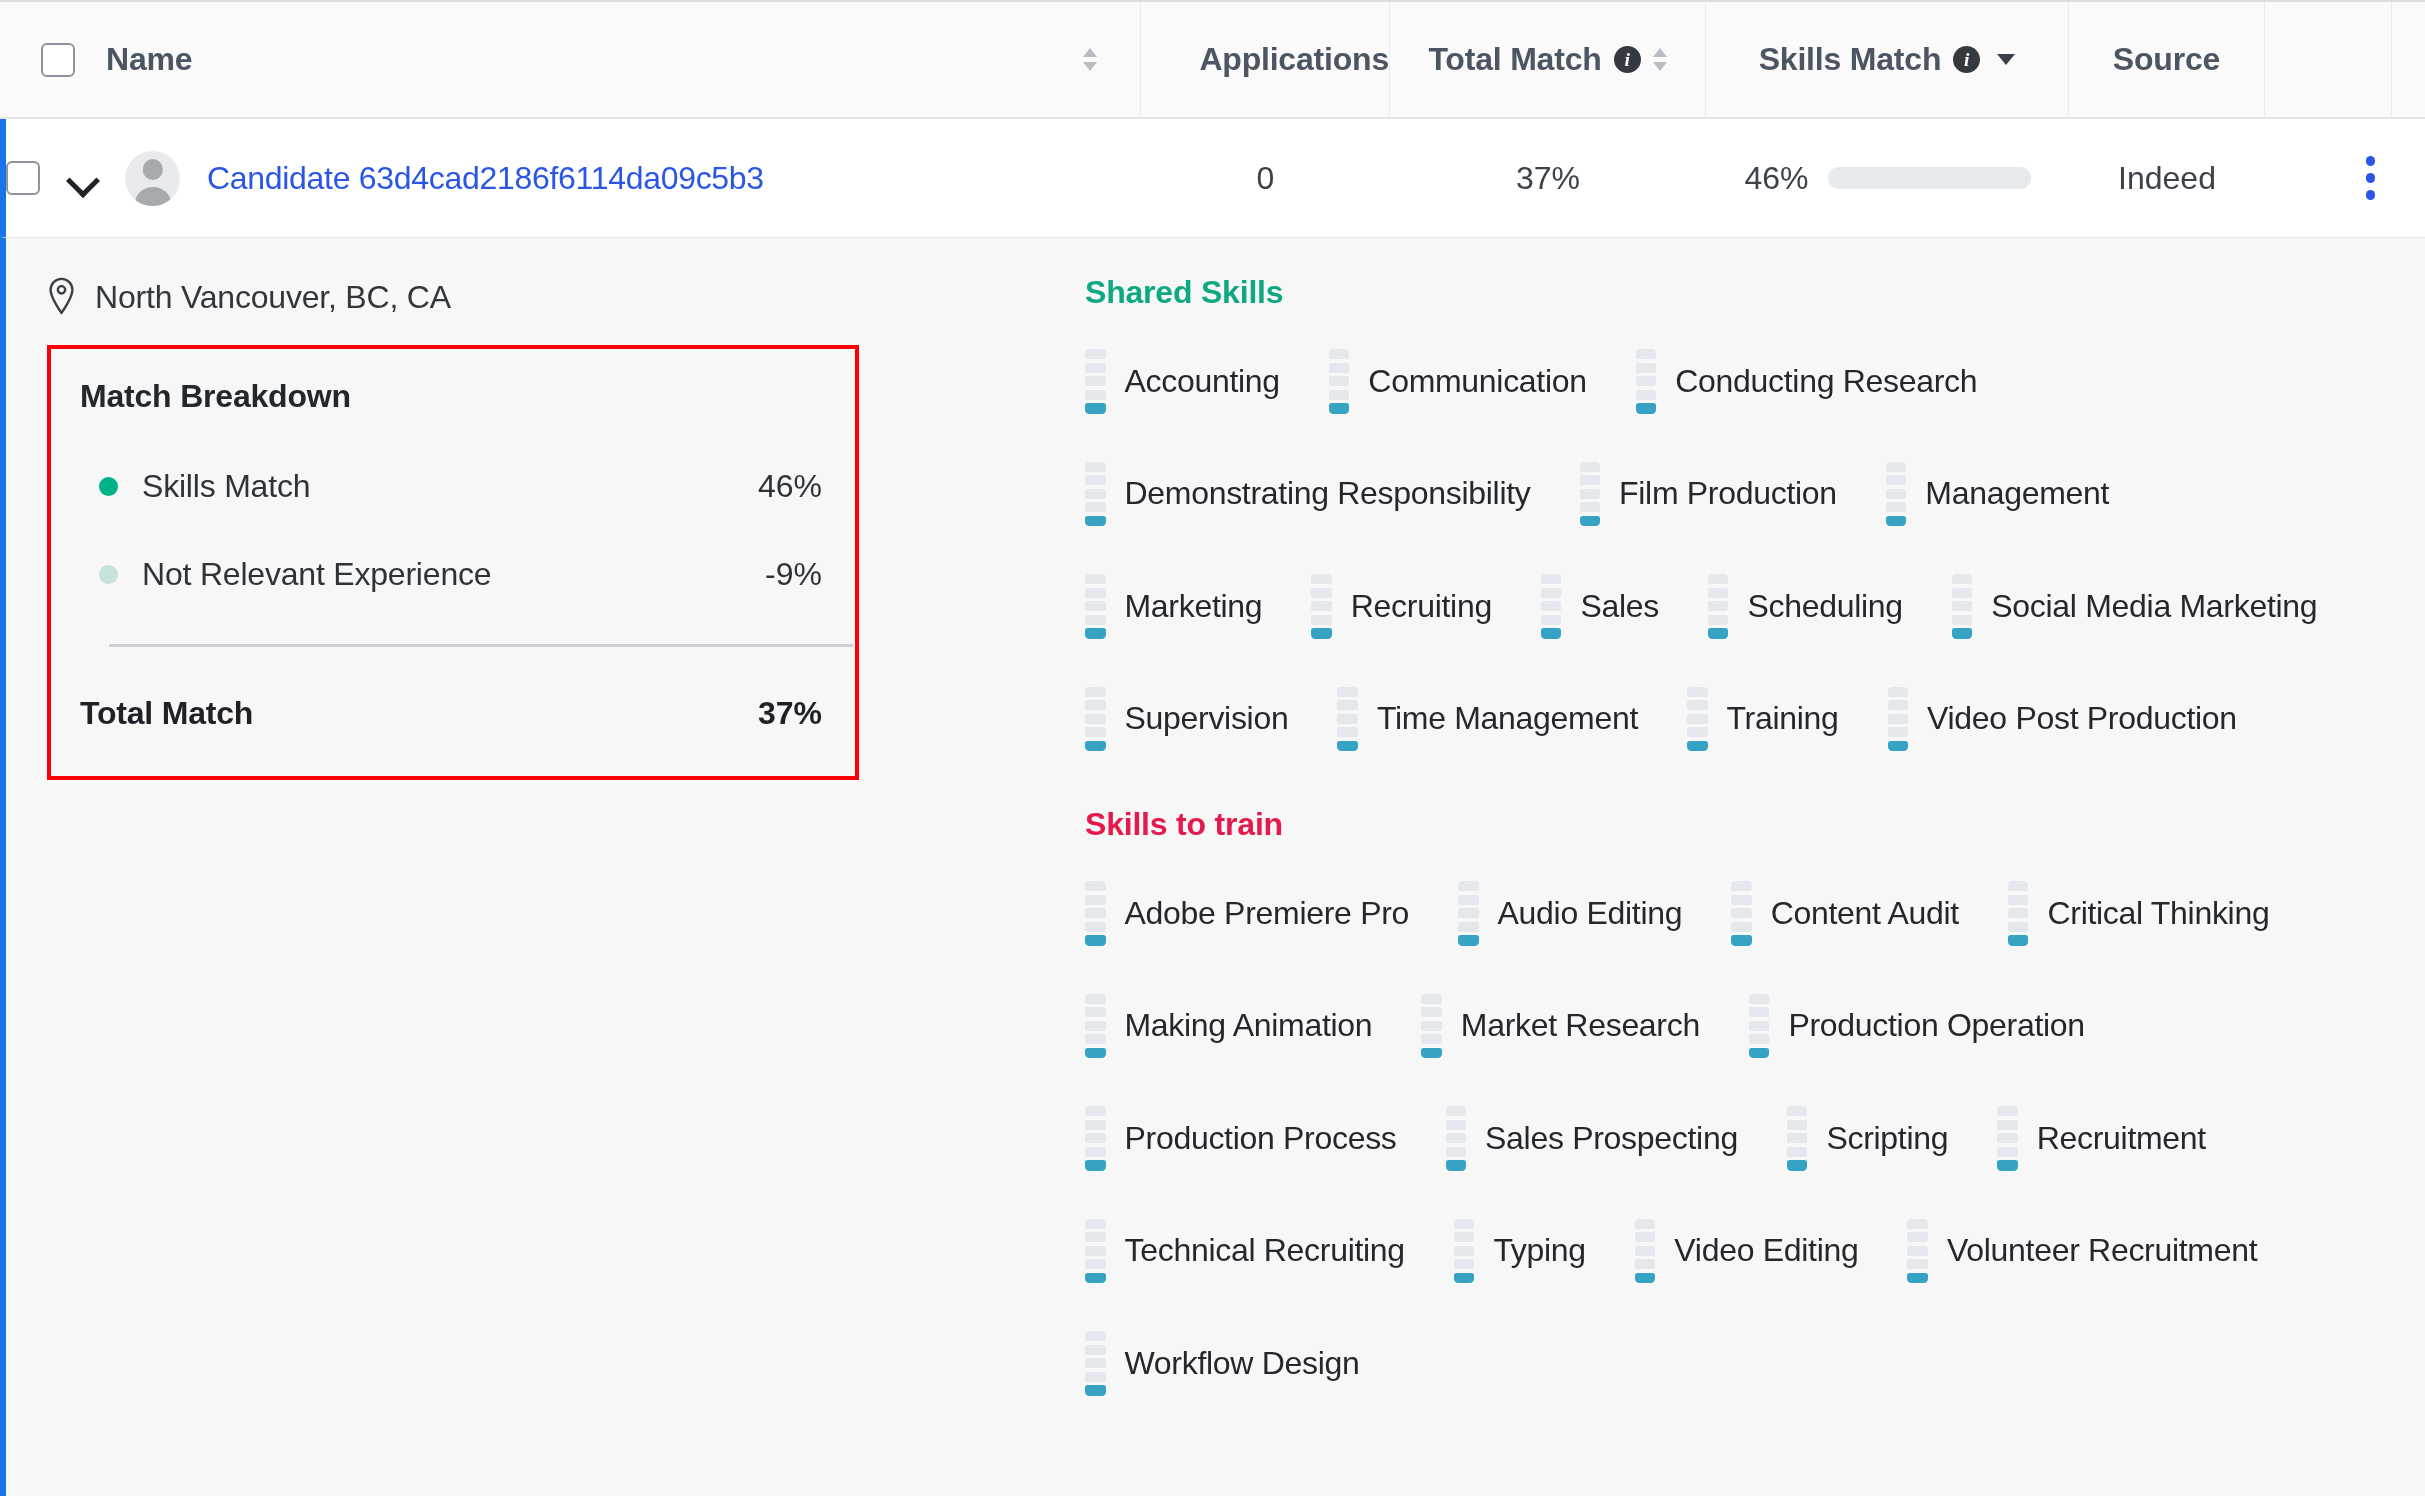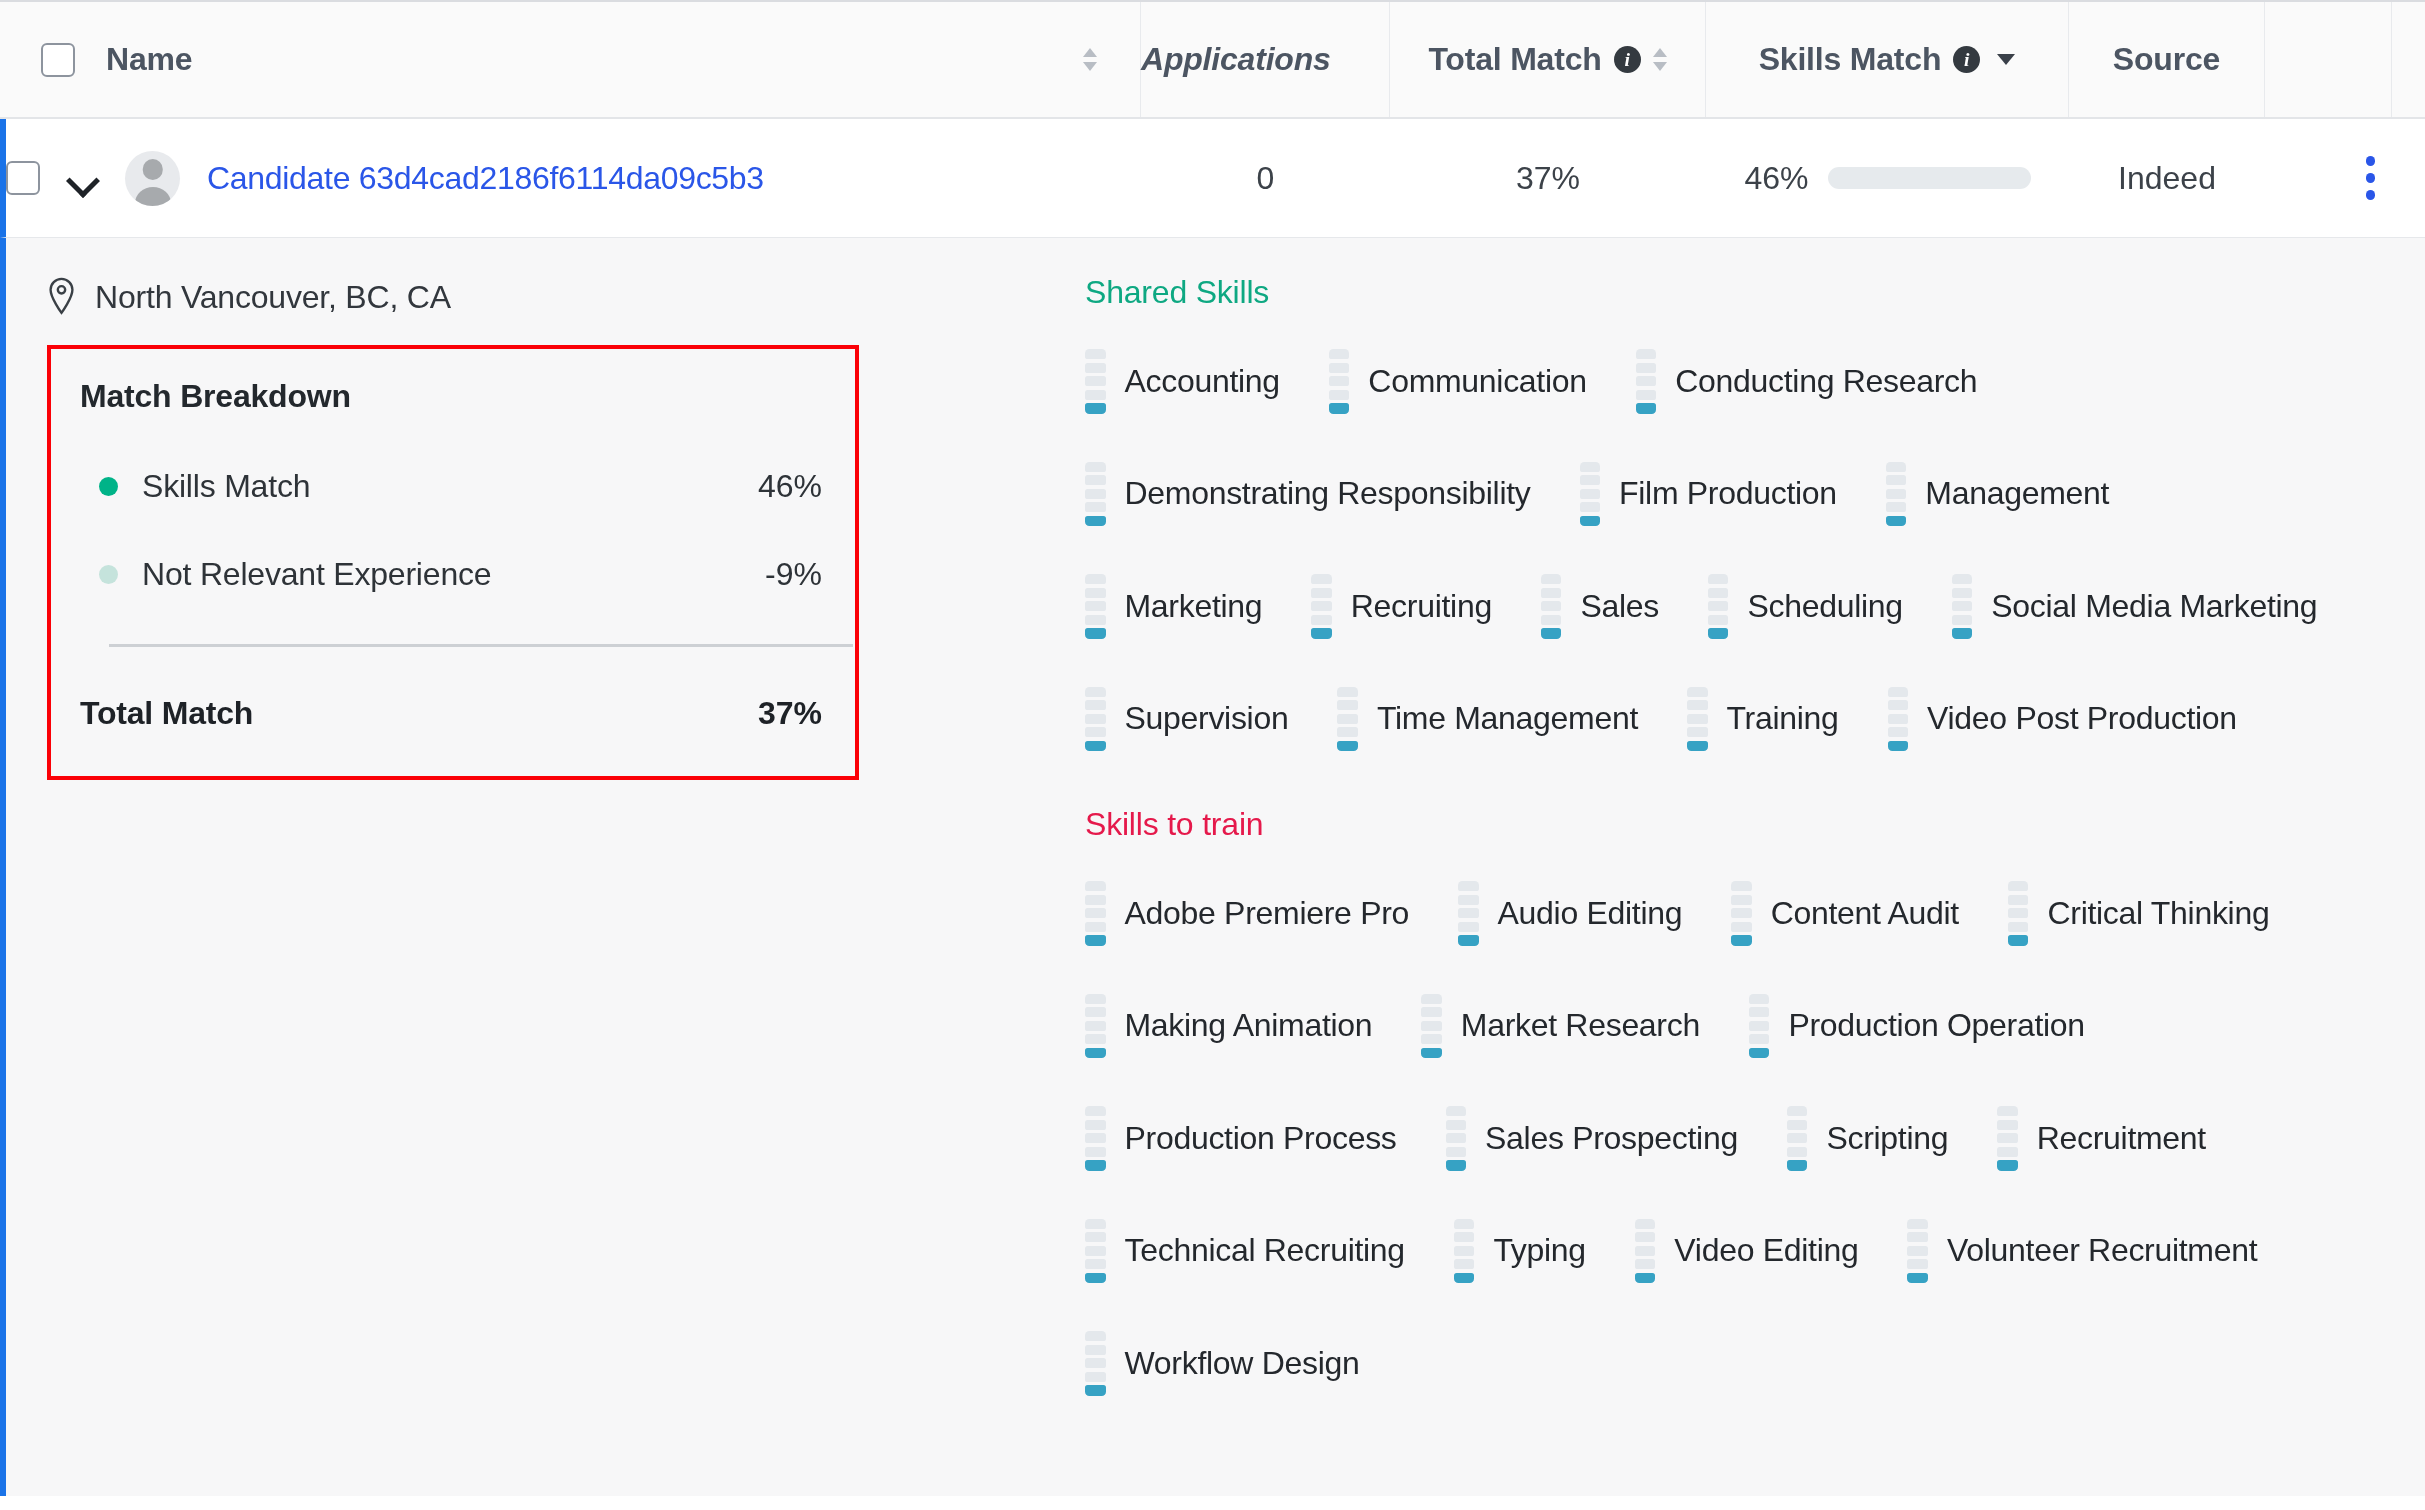--- a/index.html
+++ b/index.html
@@ -40,23 +40,22 @@
     letter-spacing: -0.2px;
   }
   .th-name {
     flex: 0 0 1141px;
     padding-left: 41px;
     border-right: 1.7px solid #e8eaed;
     gap: 31px;
   }
   .th-applications {
     flex: 0 0 249px;
-    justify-content: flex-start;
+    justify-content: flex-end;
     border-right: 1.7px solid #e8eaed;
-    font-style: italic;
   }
   .th-totalmatch {
     flex: 0 0 316px;
     justify-content: center;
     border-right: 1.7px solid #e8eaed;
     gap: 12px;
   }
   .th-skillsmatch {
     flex: 0 0 363px;
     justify-content: center;
@@ -347,21 +346,21 @@
   }
 
   
   .right-pane {
     flex: 1 1 auto;
     padding: 36px 51px 0 36px;
     box-sizing: border-box;
   }
   .skills-section-title {
     font-size: 32px;
-    font-weight: 400;
+    font-weight: 700;
     letter-spacing: -0.2px;
     margin: 0 0 38px 0;
   }
   .skills-section-title.shared { color: #0ea882; }
   .skills-section-title.train  { color: #e5194b; }
   .skills-grid {
     display: flex;
     flex-wrap: wrap;
     align-items: flex-start;
     row-gap: 48px;

